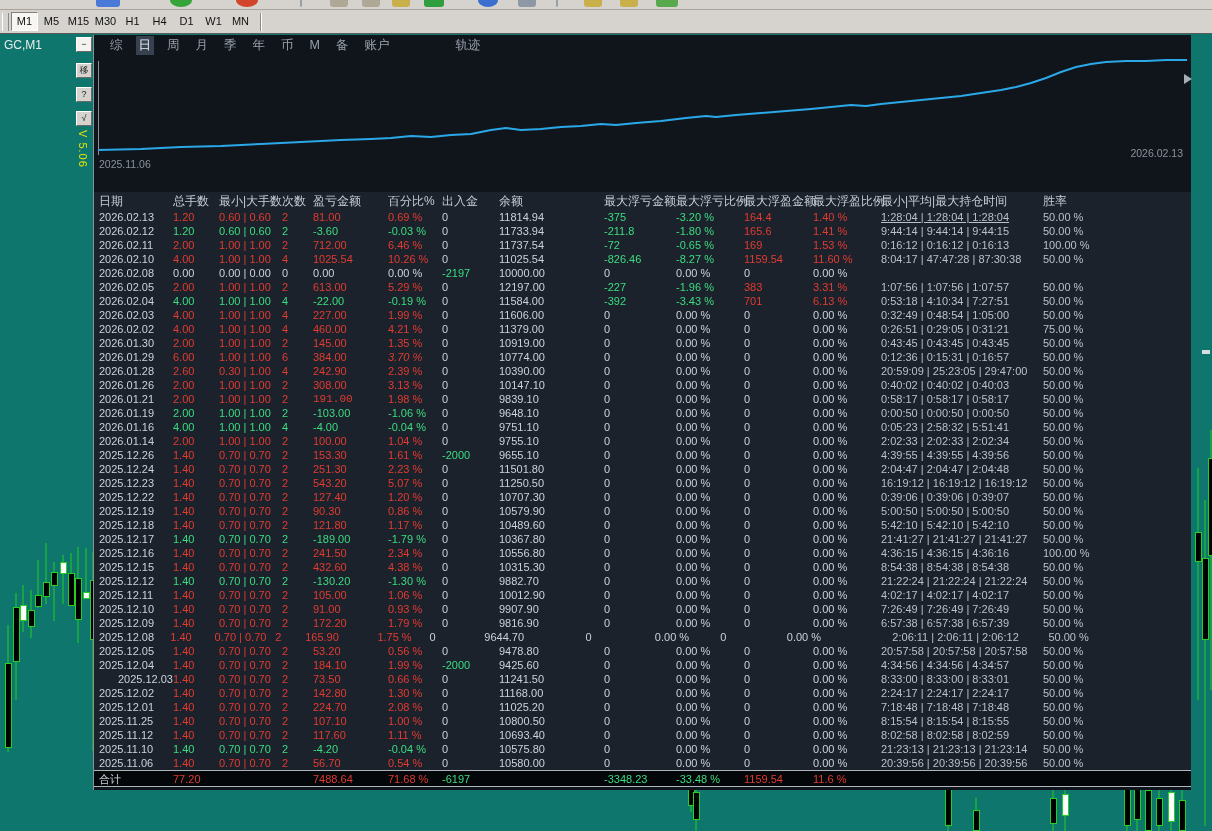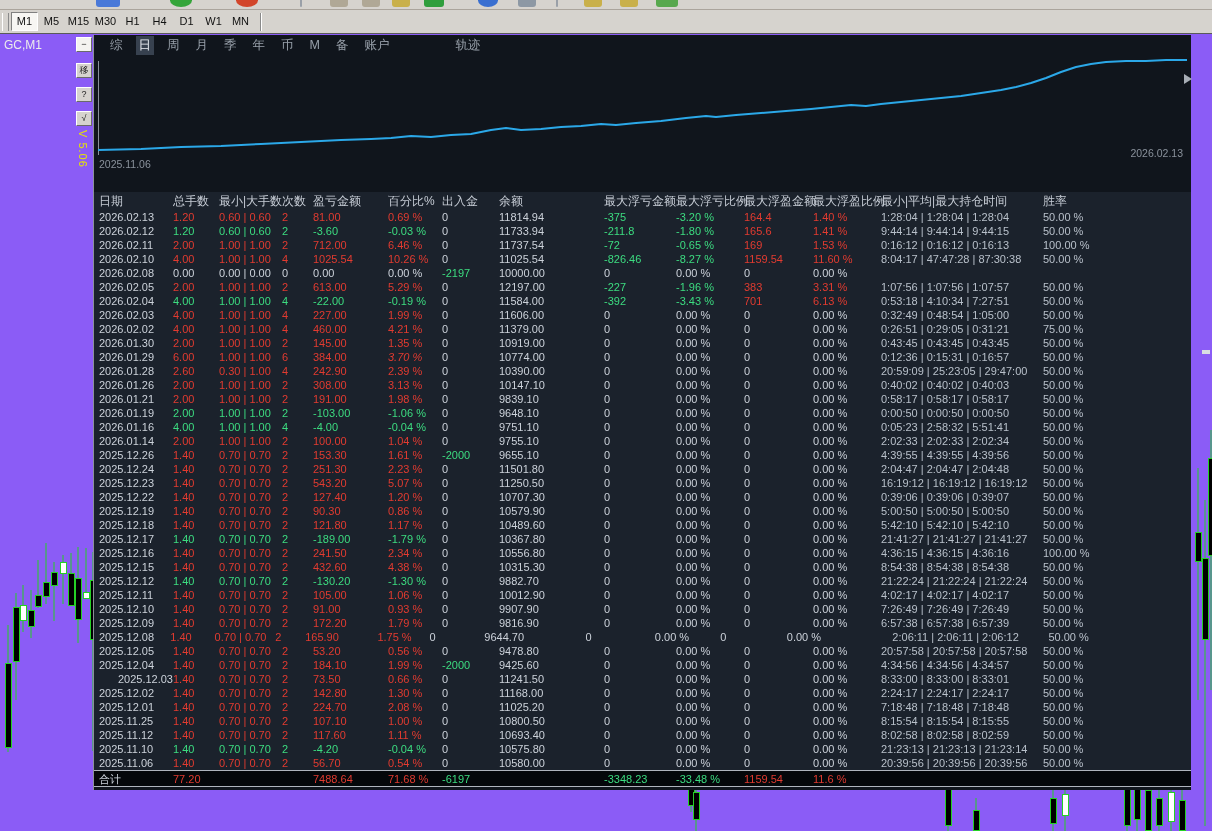--- a/index.html
+++ b/index.html
@@ -1,16 +1,16 @@
 <!DOCTYPE html>
 <html><head>
 <meta charset="utf-8">
 <style>
   html,body{margin:0;padding:0;background:#000;}
-  .screen{position:relative;width:1212px;height:831px;background:#8b5cf6;overflow:hidden;
+  .screen{position:relative;width:1212px;height:831px;background:#0f766e;overflow:hidden;
           font-family:"Liberation Sans","DejaVu Sans",sans-serif;}
 
   
   .strip1{position:absolute;left:0;top:0;width:1212px;height:9px;background:#d6d3ce;
           border-bottom:1px solid #aaa49c;overflow:hidden;z-index:5;}
   .frag{position:absolute;top:-6px;height:13px;border-radius:3px;}
 
   
   .tfbar{position:absolute;left:0;top:10px;width:1212px;height:23px;background:#d6d3ce;
          border-bottom:1px solid #5a5a5a;z-index:5;display:flex;align-items:center;}
@@ -212,21 +212,21 @@
             <span class="td p" style="width: 63px;">0.60 | 0.60</span>
             <span class="td p" style="width: 31px;">2</span>
             <span class="td p" style="width: 75px;">81.00</span>
             <span class="td p" style="width: 54px;">0.69 %</span>
             <span class="td z" style="width: 57px;">0</span>
             <span class="td z" style="width: 105px;">11814.94</span>
             <span class="td l" style="width: 72px;">-375</span>
             <span class="td l" style="width: 68px;">-3.20 %</span>
             <span class="td p" style="width: 69px;">164.4</span>
             <span class="td p" style="width: 68px;">1.40 %</span>
-            <span class="td t" style="width: 162px;">1:28:04 | 1:28:04 | 1:28:04</span>
+            <span class="td t" style="width: 162px; text-decoration: underline;">1:28:04 | 1:28:04 | 1:28:04</span>
             <span class="td t" style="width: 148px;">50.00 %</span>
           </div>
           <div class="trow">
             <span class="td z" style="width: 74px;">2026.02.12</span>
             <span class="td l" style="width: 46px;">1.20</span>
             <span class="td l" style="width: 63px;">0.60 | 0.60</span>
             <span class="td l" style="width: 31px;">2</span>
             <span class="td l" style="width: 75px;">-3.60</span>
             <span class="td l" style="width: 54px;">-0.03 %</span>
             <span class="td z" style="width: 57px;">0</span>
@@ -412,21 +412,21 @@
             <span class="td z" style="width: 69px;">0</span>
             <span class="td z" style="width: 68px;">0.00 %</span>
             <span class="td t" style="width: 162px;">0:40:02 | 0:40:02 | 0:40:03</span>
             <span class="td t" style="width: 148px;">50.00 %</span>
           </div>
           <div class="trow">
             <span class="td z" style="width: 74px;">2026.01.21</span>
             <span class="td p" style="width: 46px;">2.00</span>
             <span class="td p" style="width: 63px;">1.00 | 1.00</span>
             <span class="td p" style="width: 31px;">2</span>
-            <span class="td p" style="width: 75px;">191.00</span>
+            <span class="td p" style="width: 75px; font-family: Liberation Mono, monospace;">191.00</span>
             <span class="td p" style="width: 54px;">1.98 %</span>
             <span class="td z" style="width: 57px;">0</span>
             <span class="td z" style="width: 105px;">9839.10</span>
             <span class="td z" style="width: 72px;">0</span>
             <span class="td z" style="width: 68px;">0.00 %</span>
             <span class="td z" style="width: 69px;">0</span>
             <span class="td z" style="width: 68px;">0.00 %</span>
             <span class="td t" style="width: 162px;">0:58:17 | 0:58:17 | 0:58:17</span>
             <span class="td t" style="width: 148px;">50.00 %</span>
           </div>

